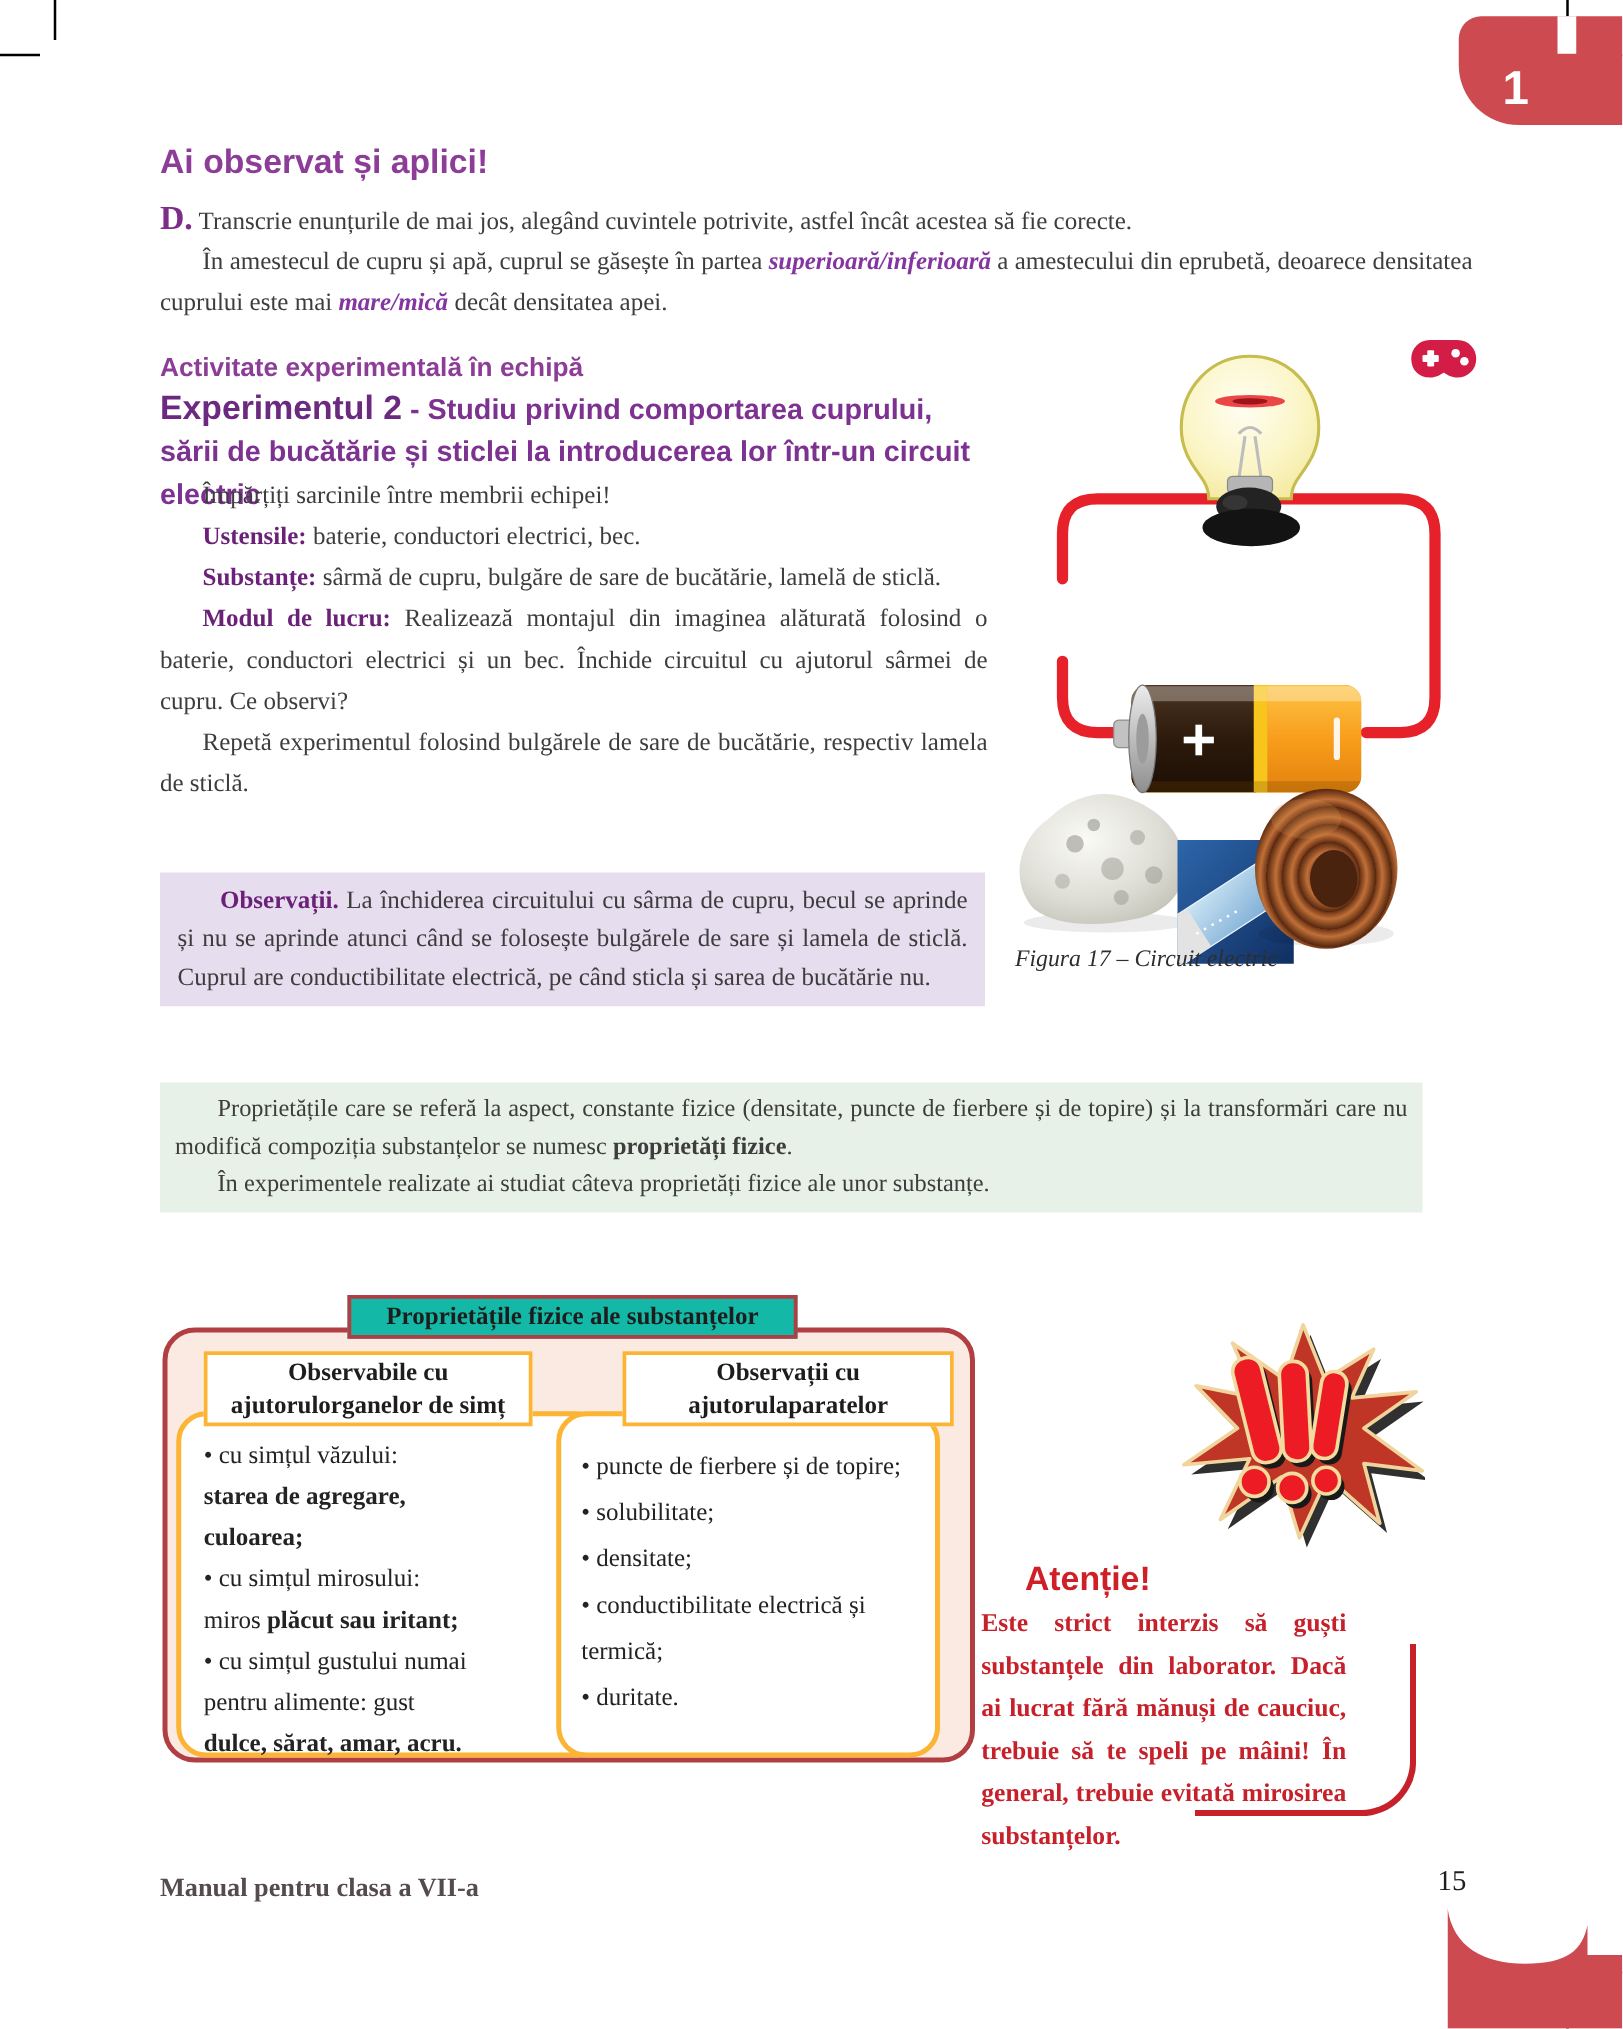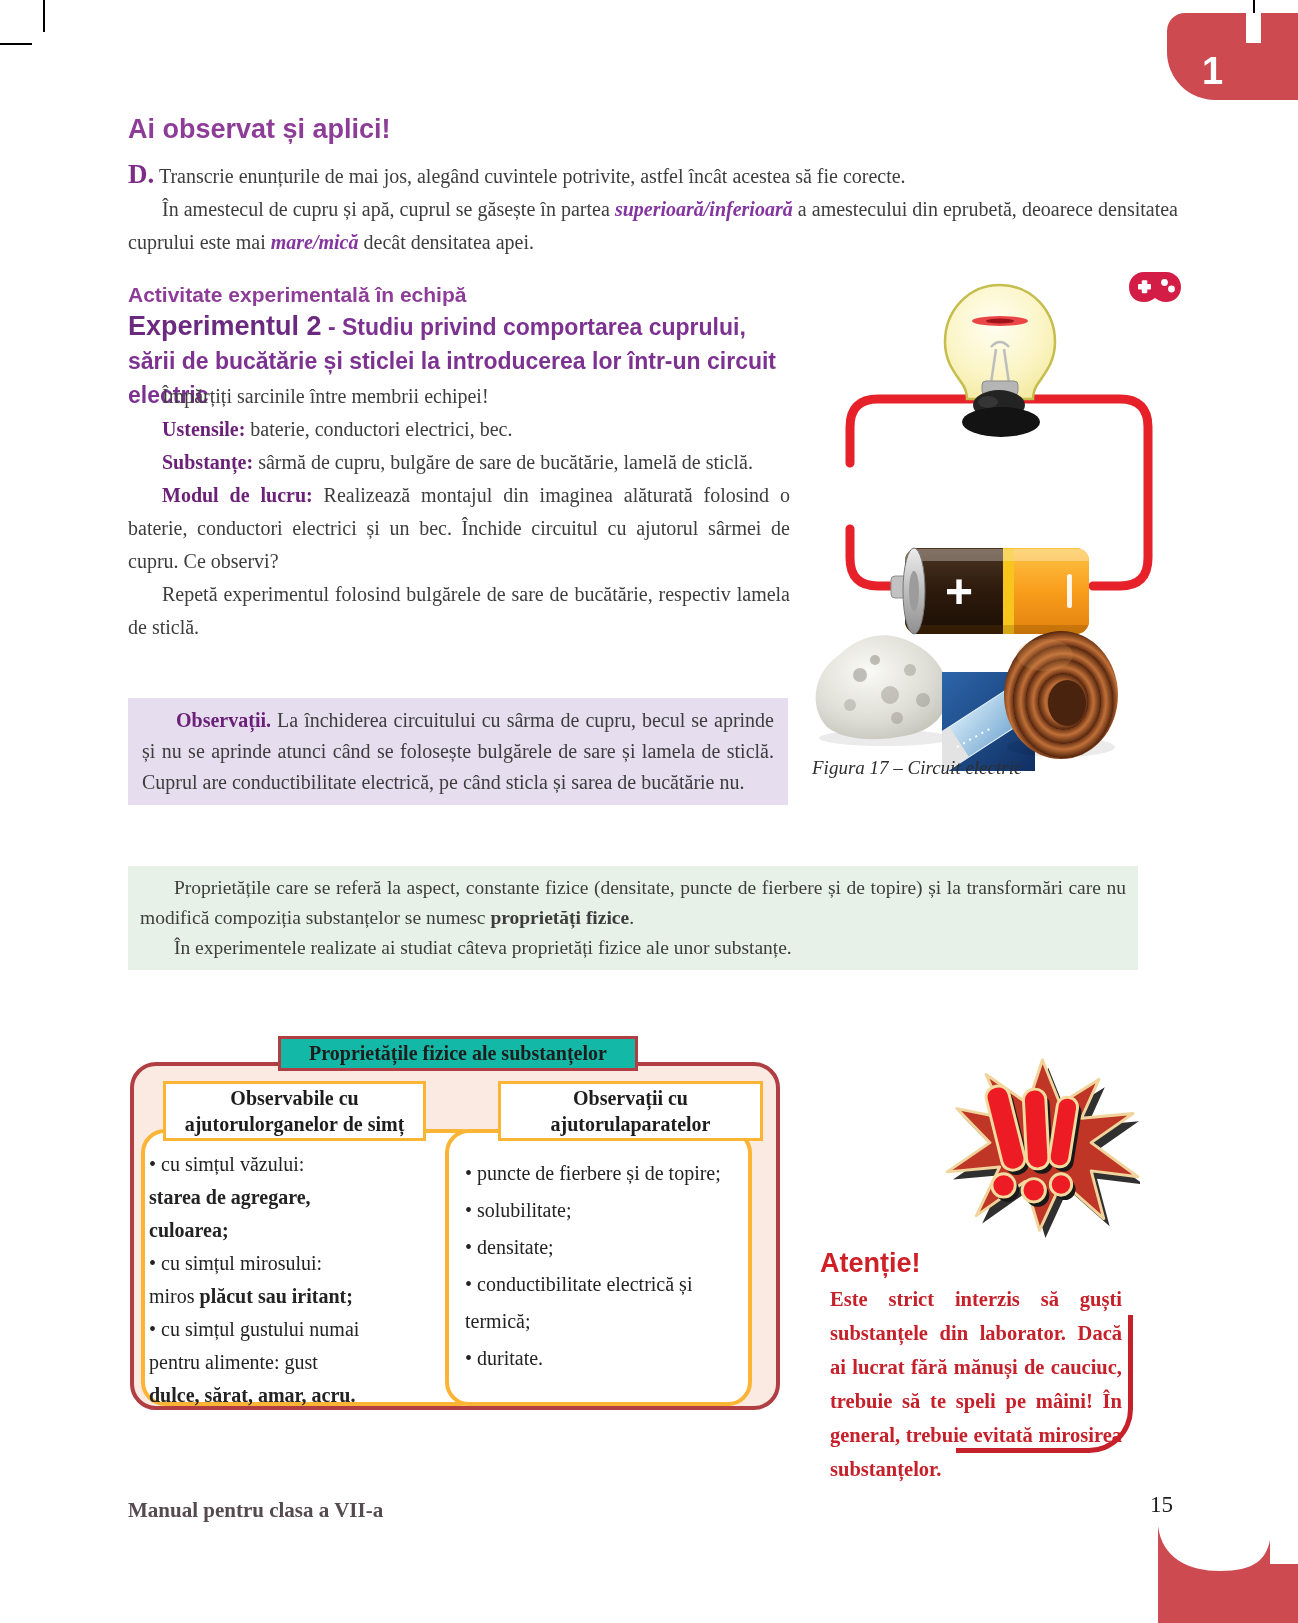--- a/index.html
+++ b/index.html
@@ -234,21 +234,21 @@
   <div class="abs notebox" style="left:128px;top:866px;">
     <p>
       <span>Proprietățile care se referă la aspect, constante fizice (densitate, puncte de fierbere și de topire) și la transformări care nu modifică compoziția substanțelor se numesc </span><span class="bd">proprietăți fizice</span><span>.</span>
     </p>
     <p>În experimentele realizate ai studiat câteva proprietăți fizice ale unor substanțe.</p>
   </div>
 
   <div class="abs dg-outer" style="left:130px;top:1062px;width:650px;height:348px;"></div>
   <div class="abs dg-title" style="left:278px;top:1036px;width:360px;height:35px;">Proprietățile fizice ale substanțelor</div>
 
-  <div class="abs dg-box" style="left:141px;top:1129px;width:344px;height:277px;padding:15px 10px 0 4px;line-height:33px;">
+  <div class="abs dg-box" style="left:141px;top:1129px;width:344px;height:277px;padding:15px 10px 0 18px;line-height:33px;">
     <span class="ln">• cu simțul văzului:</span>
     <span class="ln bd">starea de agregare,</span>
     <span class="ln bd">culoarea;</span>
     <span class="ln">• cu simțul mirosului:</span>
     <span class="ln"><span>miros </span><span class="bd">plăcut sau iritant;</span></span>
     <span class="ln">• cu simțul gustului numai</span>
     <span class="ln">pentru alimente: gust</span>
     <span class="ln bd">dulce, sărat, amar, acru.</span>
   </div>
 
@@ -285,21 +285,21 @@
       <rect x="50" y="28" width="24" height="88" rx="11" transform="rotate(-14 62 72)"></rect>
       <rect x="82" y="32" width="23" height="82" rx="11" transform="rotate(-3 93 73)"></rect>
       <rect x="111" y="40" width="21" height="72" rx="10" transform="rotate(9 121 76)"></rect>
       <circle cx="60" cy="131" r="12"></circle>
         <circle cx="91" cy="136" r="12"></circle>
         <circle cx="119" cy="130" r="11"></circle>
     </g>
   </svg>
 
   <div class="abs att-h" style="left:820px;top:1248px;">Atenție!</div>
-  <div class="abs att-b" style="left:830px;top:1282px;">Este strict interzis să guști substanțele din laborator. Dacă ai lucrat fără mănuși de cauciuc, trebuie să te speli pe mâini! În general, trebuie evitată mirosirea substanțelor.</div>
+  <div class="abs att-b" style="left:785px;top:1282px;">Este strict interzis să guști substanțele din laborator. Dacă ai lucrat fără mănuși de cauciuc, trebuie să te speli pe mâini! În general, trebuie evitată mirosirea substanțelor.</div>
   <div class="abs att-bracket" style="left:956px;top:1315px;width:177px;height:138px;"></div>
 
   <div class="abs footer" style="left:128px;top:1498px;">Manual pentru clasa a VII-a</div>
   <div class="abs pageno" style="left:1150px;top:1492px;">15</div>
 
   <svg class="abs" style="left:1158px;top:1524px;" width="140" height="99" viewBox="0 0 140 99">
     <path d="M0,2 C4,34 30,47 62,47 C96,47 108,36 112,16 L112,40 L140,40 L140,99 L0,99 Z" fill="#cd4a50"></path>
   </svg>
 
 </div>

